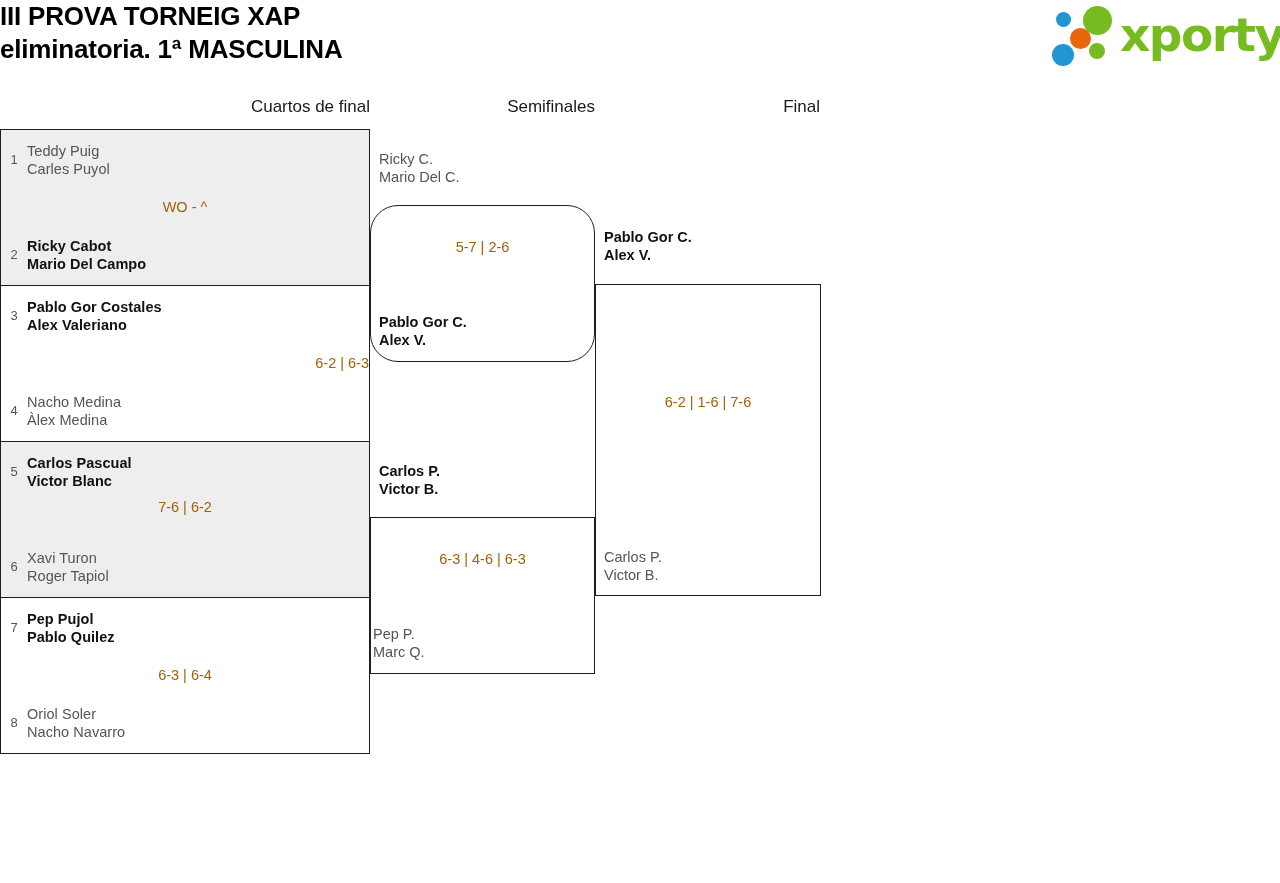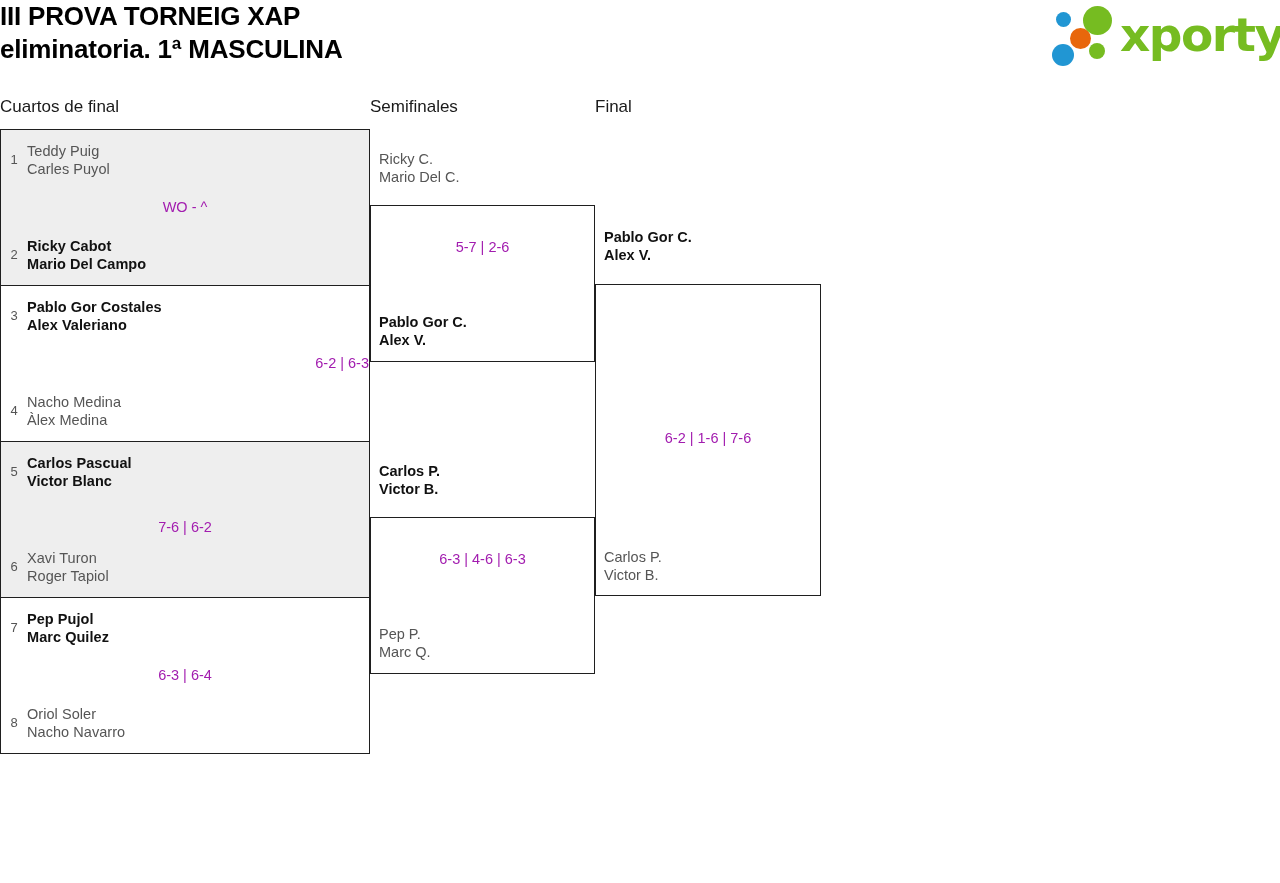--- a/index.html
+++ b/index.html
@@ -51,21 +51,21 @@
     letter-spacing: -1.5px;
     font-family: "DejaVu Sans", sans-serif;
   }
 
   
   .round-header {
     position: absolute;
     font-size: 17px;
     font-weight: normal;
     color: #1a1a1a;
-    text-align: left;
+    text-align: right;
     line-height: 22px;
   }
   #round-header-0 { left: 0px;   top: 96px; width: 370px; }
   #round-header-1 { left: 370px; top: 96px; width: 225px; }
   #round-header-2 { left: 595px; top: 96px; width: 225px; }
 
   
   #bracket {
     position: absolute;
     left: 0px;
@@ -111,21 +111,21 @@
   .team.top    { top: 12px; }
   .team.bottom { bottom: 12px; }
 
   .score {
     position: absolute;
     left: 0px;
     width: 100%;
     text-align: center;
     font-size: 14.5px;
     line-height: 18px;
-    color: #a21caf;
+    color: #a16207;
   }
 
   
   .r0 { left: 0px;   width: 370px; height: 157px; }
   .r1 { left: 370px; width: 225px; height: 157px; }
   .r2 { left: 595px; width: 226px; height: 312px; }
 
   .r0 .team .player-line { letter-spacing: 0.05px; }
 </style>
 </head>
@@ -176,71 +176,71 @@
       <span class="player-line">Àlex Medina</span>
     </div>
   </div>
 
   <div class="match-box r0 shaded" style="top:312px;">
     <div class="team top winner">
       <span class="seed">5</span>
       <span class="player-line">Carlos Pascual</span>
       <span class="player-line">Victor Blanc</span>
     </div>
-    <div class="score" style="top:76px;">7-6 | 6-2</div>
+    <div class="score" style="top:56px;">7-6 | 6-2</div>
     <div class="team bottom">
       <span class="seed">6</span>
       <span class="player-line">Xavi Turon</span>
       <span class="player-line">Roger Tapiol</span>
     </div>
   </div>
 
   <div class="match-box r0" style="top:468px;">
     <div class="team top winner">
       <span class="seed">7</span>
       <span class="player-line">Pep Pujol</span>
-      <span class="player-line">Marc Quilez</span>
+      <span class="player-line">Pablo Quilez</span>
     </div>
     <div class="score" style="top:68px;">6-3 | 6-4</div>
     <div class="team bottom">
       <span class="seed">8</span>
       <span class="player-line">Oriol Soler</span>
       <span class="player-line">Nacho Navarro</span>
     </div>
   </div>
 
-  <div class="match-box r1" style="top:76px;">
+  <div class="match-box r1" style="top:76px;border-radius:28px;">
     <div class="team top" style="top:-56px; padding-left:8px;">
       <span class="player-line">Ricky C.</span>
       <span class="player-line">Mario Del C.</span>
     </div>
     <div class="score" style="top:32px;">5-7 | 2-6</div>
     <div class="team bottom winner" style="bottom:12px; padding-left:8px;">
       <span class="player-line">Pablo Gor C.</span>
       <span class="player-line">Alex V.</span>
     </div>
   </div>
 
   <div class="match-box r1" style="top:388px;">
     <div class="team top winner" style="top:-56px; padding-left:8px;">
       <span class="player-line">Carlos P.</span>
       <span class="player-line">Victor B.</span>
     </div>
     <div class="score" style="top:32px;">6-3 | 4-6 | 6-3</div>
-    <div class="team bottom" style="bottom:12px; padding-left:8px;">
+    <div class="team bottom" style="bottom:12px; padding-left:2px;">
       <span class="player-line">Pep P.</span>
       <span class="player-line">Marc Q.</span>
     </div>
   </div>
 
   <div class="match-box r2" style="top:155px;">
     <div class="team top winner" style="top:-57px; padding-left:8px;">
       <span class="player-line">Pablo Gor C.</span>
       <span class="player-line">Alex V.</span>
     </div>
-    <div class="score" style="top:108px;margin-top:36px;">6-2 | 1-6 | 7-6</div>
+    <div class="score" style="top:108px;">6-2 | 1-6 | 7-6</div>
     <div class="team bottom" style="bottom:11px; padding-left:8px;">
       <span class="player-line">Carlos P.</span>
       <span class="player-line">Victor B.</span>
     </div>
   </div>
 
 </div>
 
 </body></html>

